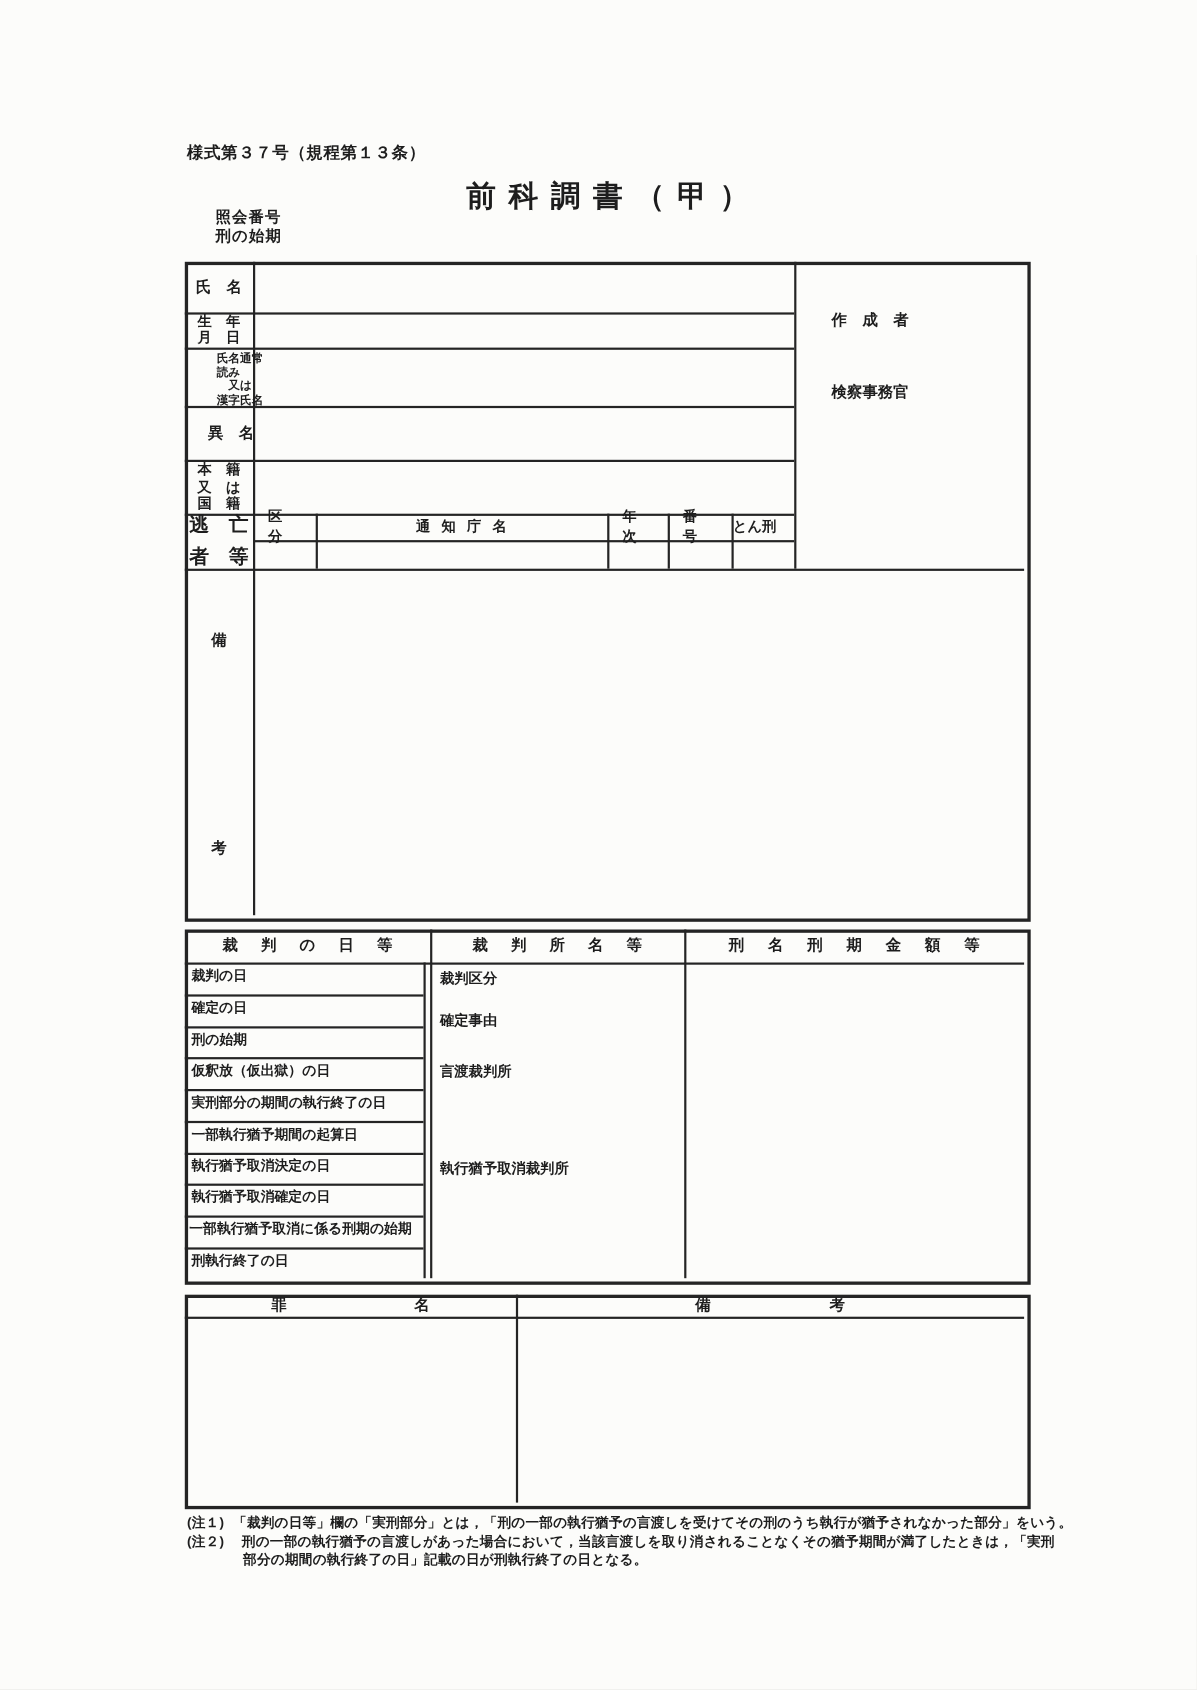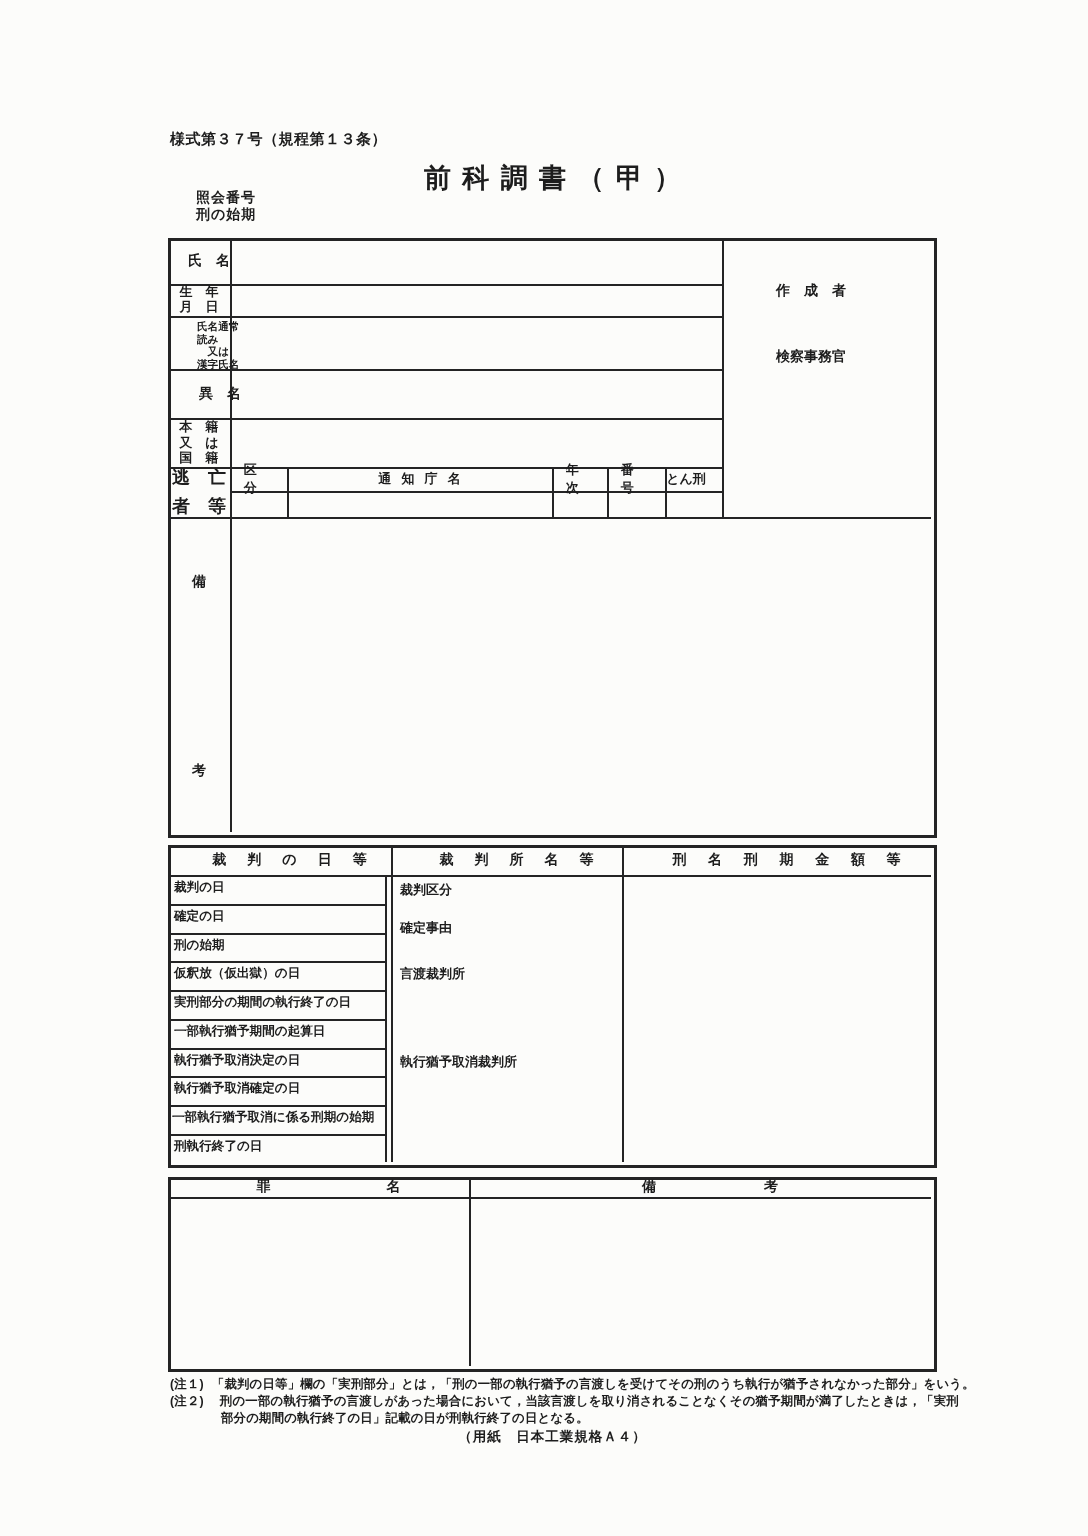--- a/index.html
+++ b/index.html
@@ -7,27 +7,27 @@
     position:relative;width:1088px;height:1536px;margin:0 auto;
     background:#fcfcfa;color:#1d1d1d;
     font-family:"Liberation Sans","DejaVu Sans",sans-serif;
     font-weight:700;overflow:hidden;
   }
   .abs{position:absolute;}
   .hl{position:absolute;height:2px;background:#242424;}
   .vl{position:absolute;width:2px;background:#242424;}
   .box{position:absolute;border:3px solid #242424;box-sizing:border-box;}
   .cell{position:absolute;display:flex;align-items:center;justify-content:center;box-sizing:border-box;}
-  .pre{white-space:pre-line;text-align:left;}
+  .pre{white-space:pre-line;text-align:center;}
   .ls15{letter-spacing:1.5em;padding-left:1.5em;}
   .ls16{letter-spacing:1.55em;padding-left:1.55em;}
   .ls10{letter-spacing:1.05em;padding-left:1.05em;}
   .ls07{letter-spacing:0.78em;padding-left:0.78em;}
   .fs13{font-size:13px;}
-  .fs14{font-size:14px;padding-left:20px;}
+  .fs14{font-size:14px;}
   .rowlab{position:absolute;font-size:12.6px;white-space:nowrap;}
   .courtlab{position:absolute;font-size:13px;white-space:nowrap;}
   .note{position:absolute;font-size:12.4px;white-space:nowrap;letter-spacing:.2px;}
   .title{
     position:absolute;left:168px;top:160px;width:769px;text-align:center;
     font-size:27px;letter-spacing:.42em;text-indent:.42em;white-space:nowrap;
   }
 </style>
 </head>
 <body>
@@ -157,15 +157,14 @@
   </div>
 
   <div class="note" style="left:170px;top:1376px;">
     <span style="margin-right:8px;">(注１)</span><span>「裁判の日等」欄の「実刑部分」とは，「刑の一部の執行猶予の言渡しを受けてその刑のうち執行が猶予されなかった部分」をいう。</span>
   </div>
   <div class="note" style="left:170px;top:1393px;">
     <span style="margin-right:16px;">(注２)</span><span>刑の一部の執行猶予の言渡しがあった場合において，当該言渡しを取り消されることなくその猶予期間が満了したときは，「実刑</span>
   </div>
   <div class="note" style="left:221px;top:1410px;">部分の期間の執行終了の日」記載の日が刑執行終了の日となる。</div>
 
-  <div class="abs" style="left:168px;top:1428px;width:769px;text-align:center;font-size:13.5px;letter-spacing:1px;">（用紙　日本工業規格Ａ４）</div>
 
 </div>
 
 </body></html>

